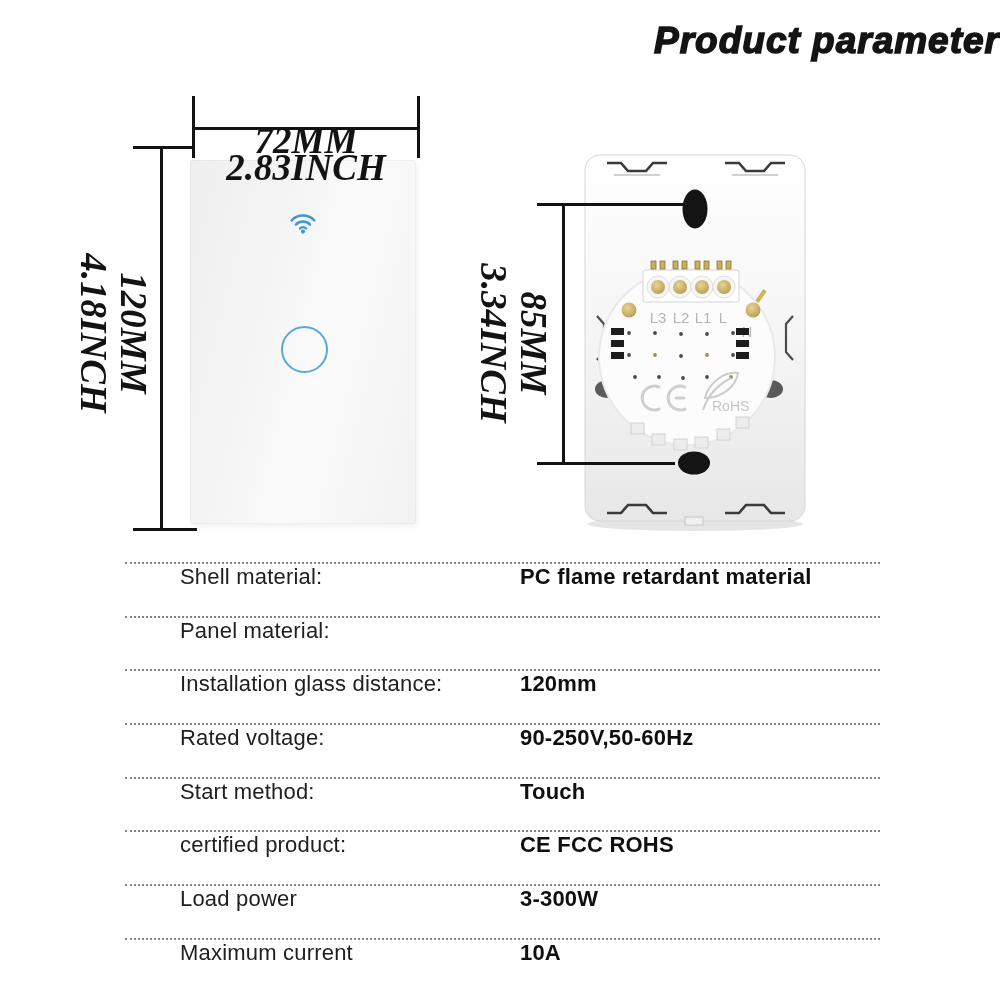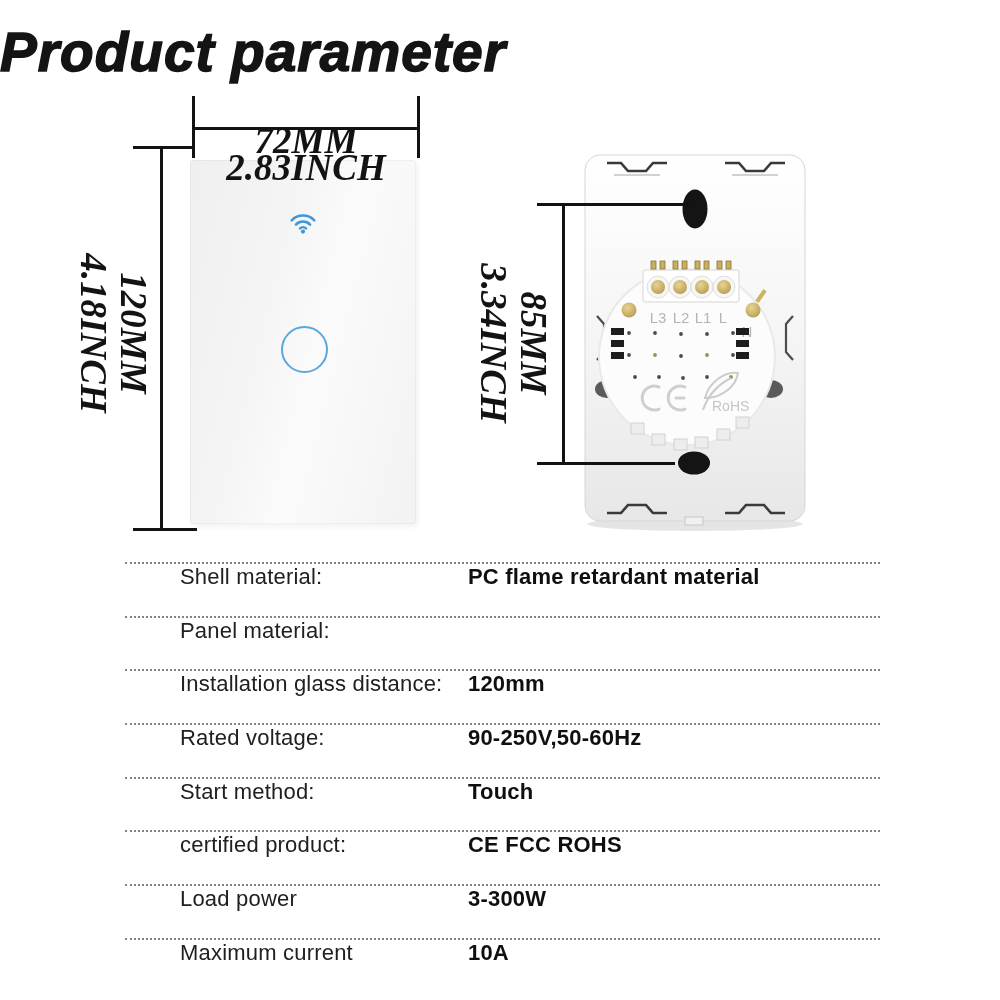--- a/index.html
+++ b/index.html
@@ -4,22 +4,22 @@
 <style>
   html,body{margin:0;padding:0;}
   body{
     width:1000px;height:1000px;position:relative;background:#ffffff;
     font-family:"Liberation Sans", sans-serif;overflow:hidden;
   }
   .abs{position:absolute;}
 
   
   .title{
-    left:0;right:0;top:20px;text-align:left;
-    font-style:italic;font-weight:bold;font-size:55px;letter-spacing:1px;
+    left:0;right:0;top:20px;text-align:right;
+    font-style:italic;font-weight:bold;font-size:37px;letter-spacing:1px;
     color:#141414;-webkit-text-stroke:1.5px #141414;
   }
 
   
   .front-panel{
     left:190px;top:160px;width:226px;height:364px;border-radius:3px;
     background:linear-gradient(104deg,#efefef 0%,#f5f5f5 38%,#fbfbfb 56%,#f2f2f2 100%);
     box-shadow:inset 0 0 0 1px rgba(0,0,0,0.035), 2px 3px 4px rgba(0,0,0,0.05);
   }
   .wifi{left:288px;top:210px;width:30px;height:24px;}
@@ -49,21 +49,21 @@
   
   .spec{left:125px;top:562px;width:755px;z-index:4;}
   .spec-row{
     height:51.7px;display:flex;
     border-top:2px dotted #838383;
   }
   .spec-label{
     margin-left:55px;width:288px;font-size:22px;color:#202020;letter-spacing:0.2px;
   }
   .spec-value{
-    font-size:22px;font-weight:bold;color:#0f0f0f;letter-spacing:0.2px;
+    margin-left:52px;font-size:22px;font-weight:bold;color:#0f0f0f;letter-spacing:0.2px;
   }
 </style>
 </head>
 <body>
 
 <div class="abs title">Product parameter</div>
 
 <div class="abs front-panel"></div>
 
 <svg class="abs wifi" viewBox="0 0 24 20">

